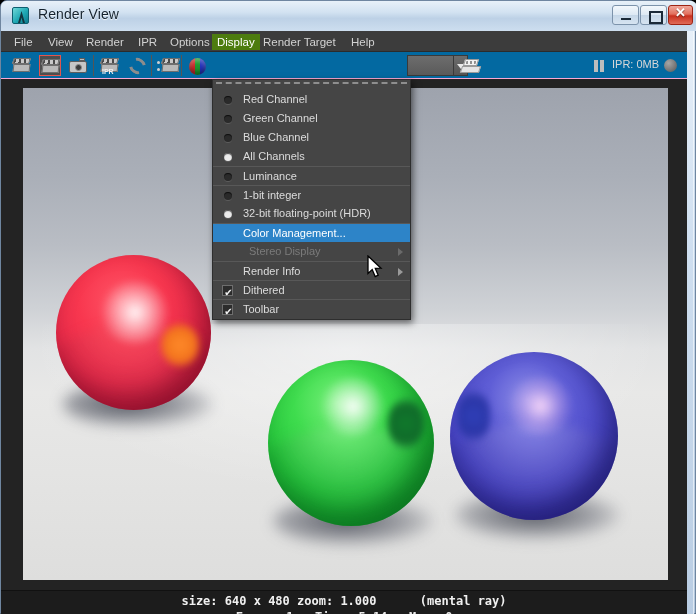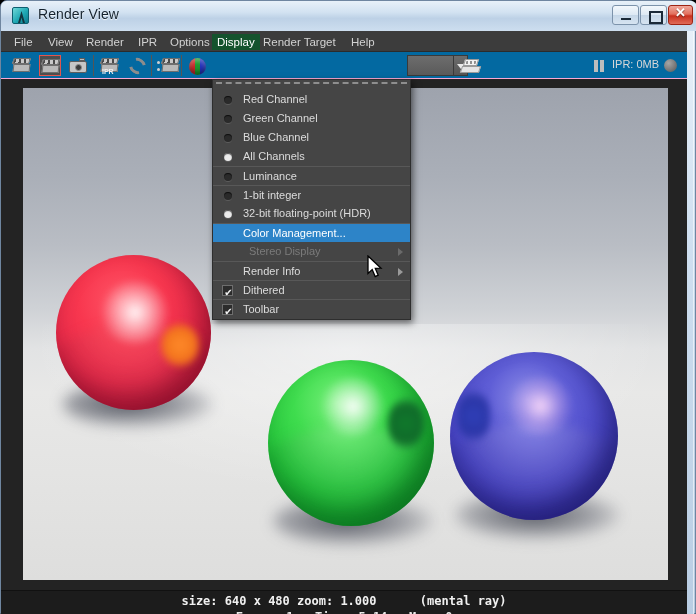--- a/index.html
+++ b/index.html
@@ -110,21 +110,21 @@
     position: absolute; top: 3px;
     height: 16px;
     padding: 0 5px;
     font-size: 11.5px;
     color: #d2d2d2;
     line-height: 16px;
     cursor: pointer;
     white-space: nowrap;
   }
   .menu-item.active {
-    background: #14532d;
+    background: #4d7c0f;
     color: #ffffff;
   }
 
   
   #toolbar {
     position: absolute; left: 0; top: 21px;
     width: 686px; height: 27px;
     background: #0369a1;
     border-bottom: 1px solid #f9a8d4;
   }

